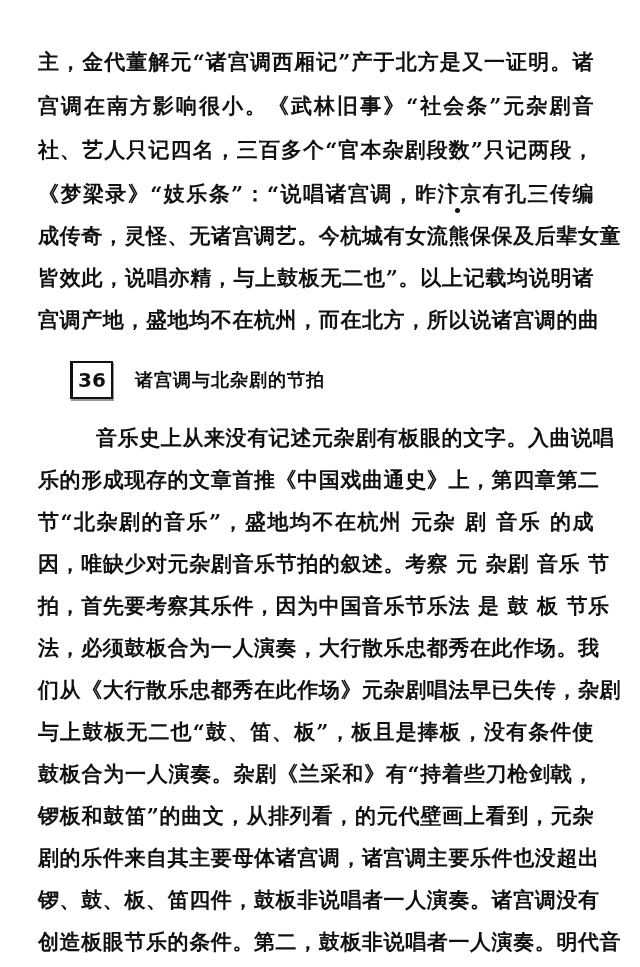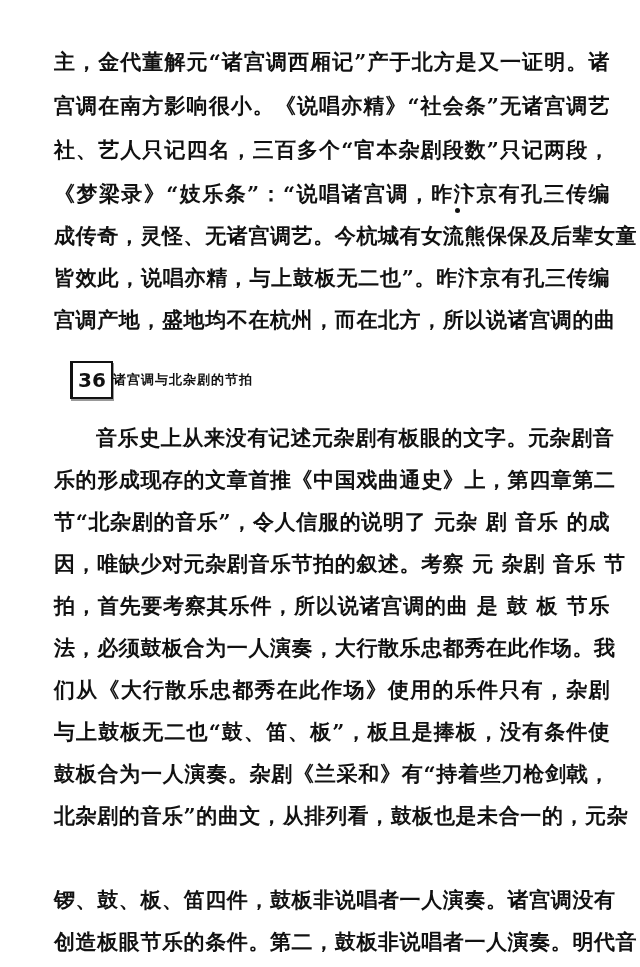--- a/index.html
+++ b/index.html
@@ -3,64 +3,65 @@
   <meta charset="utf-8">
   <style>
     html, body { margin: 0; padding: 0; background: #ffffff; }
     body {
       width: 640px; height: 967px; position: relative; overflow: hidden;
       font-family: "DejaVu Serif", "Liberation Serif", serif;
       color: #111111;
     }
     .page { position: absolute; left: 0; top: 0; width: 640px; height: 967px; }
     .line {
-      position: absolute; left: 54px; width: 556px;
+      position: absolute; left: 38px; width: 556px;
       font-size: 21px; line-height: 28px; height: 28px;
       white-space: nowrap; letter-spacing: 0.6px;
       font-weight: bold; text-align: justify; text-align-last: justify;
     }
     .line.indent { left: 96px; width: 514px; }
     .section-head { position: absolute; left: 70px; top: 360px; height: 40px; display: flex; align-items: center; }
     .section-num {
       width: 38px; height: 34px; border: 2.5px solid #111; border-left-width: 3px;
       display: flex; align-items: center; justify-content: center;
       font-family: "DejaVu Sans", "Liberation Sans", sans-serif; font-size: 20px; font-weight: bold;
       box-shadow: 1px 2px 0 #999;
     }
     .section-title {
-      font-family: "DejaVu Sans", "Liberation Sans", sans-serif;
-      font-size: 13px; font-weight: bold; letter-spacing: 1px;
+      margin-left: 22px; font-family: "DejaVu Sans", "Liberation Sans", sans-serif;
+      font-size: 18px; font-weight: bold; letter-spacing: 1px;
     }
     .dot-single { position: absolute; width: 5px; height: 5px; border-radius: 50%; background: #111; }
   </style>
 </head>
 <body>
 
 <div class="page">
 
   <div class="line" style="top:48px">主，金代董解元“诸宫调西厢记”产于北方是又一证明。诸</div>
-  <div class="line" style="top:92px">宫调在南方影响很小。《说唱亦精》“社会条”无诸宫调艺</div>
+  <div class="line" style="top:92px">宫调在南方影响很小。《武林旧事》“社会条”元杂剧音</div>
   <div class="line" style="top:180px">《梦梁录》“妓乐条”：“说唱诸宫调，昨汴京有孔三传编</div>
   <div class="line" style="top:136px">社、艺人只记四名，三百多个“官本杂剧段数”只记两段，</div>
   <div class="line" style="top:222px">成传奇，灵怪、无诸宫调艺。今杭城有女流熊保保及后辈女童</div>
-  <div class="line" style="top:264px">皆效此，说唱亦精，与上鼓板无二也”。昨汴京有孔三传编</div>
+  <div class="line" style="top:264px">皆效此，说唱亦精，与上鼓板无二也”。以上记载均说明诸</div>
   <div class="line" style="top:306px">宫调产地，盛地均不在杭州，而在北方，所以说诸宫调的曲</div>
 
   <div class="dot-single" style="left:455px; top:208px"></div>
 
   <div class="section-head">
     <div class="section-num">36</div>
     <div class="section-title">诸宫调与北杂剧的节拍</div>
   </div>
 
-  <div class="line indent" style="top:424px">音乐史上从来没有记述元杂剧有板眼的文字。元杂剧音</div>
+  <div class="line indent" style="top:424px">音乐史上从来没有记述元杂剧有板眼的文字。入曲说唱</div>
   <div class="line" style="top:466px">乐的形成现存的文章首推《中国戏曲通史》上，第四章第二</div>
-  <div class="line" style="top:508px">节“北杂剧的音乐”，令人信服的说明了 元杂 剧 音乐 的成</div>
+  <div class="line" style="top:508px">节“北杂剧的音乐”，盛地均不在杭州 元杂 剧 音乐 的成</div>
   <div class="line" style="top:550px">因，唯缺少对元杂剧音乐节拍的叙述。考察 元 杂剧 音乐 节</div>
-  <div class="line" style="top:592px">拍，首先要考察其乐件，所以说诸宫调的曲 是 鼓 板 节乐</div>
+  <div class="line" style="top:592px">拍，首先要考察其乐件，因为中国音乐节乐法 是 鼓 板 节乐</div>
   <div class="line" style="top:634px">法，必须鼓板合为一人演奏，大行散乐忠都秀在此作场。我</div>
-  <div class="line" style="top:676px">们从《大行散乐忠都秀在此作场》使用的乐件只有，杂剧</div>
+  <div class="line" style="top:676px">们从《大行散乐忠都秀在此作场》元杂剧唱法早已失传，杂剧</div>
   <div class="line" style="top:718px">与上鼓板无二也“鼓、笛、板”，板且是捧板，没有条件使</div>
   <div class="line" style="top:760px">鼓板合为一人演奏。杂剧《兰采和》有“持着些刀枪剑戟，</div>
-  <div class="line" style="top:802px">北杂剧的音乐”的曲文，从排列看，鼓板也是未合一的，元杂</div>
+  <div class="line" style="top:802px">锣板和鼓笛”的曲文，从排列看，的元代壁画上看到，元杂</div>
+  <div class="line" style="top:844px">剧的乐件来自其主要母体诸宫调，诸宫调主要乐件也没超出</div>
   <div class="line" style="top:886px">锣、鼓、板、笛四件，鼓板非说唱者一人演奏。诸宫调没有</div>
   <div class="line" style="top:928px">创造板眼节乐的条件。第二，鼓板非说唱者一人演奏。明代音</div>
 </div>
 
 </body></html>

